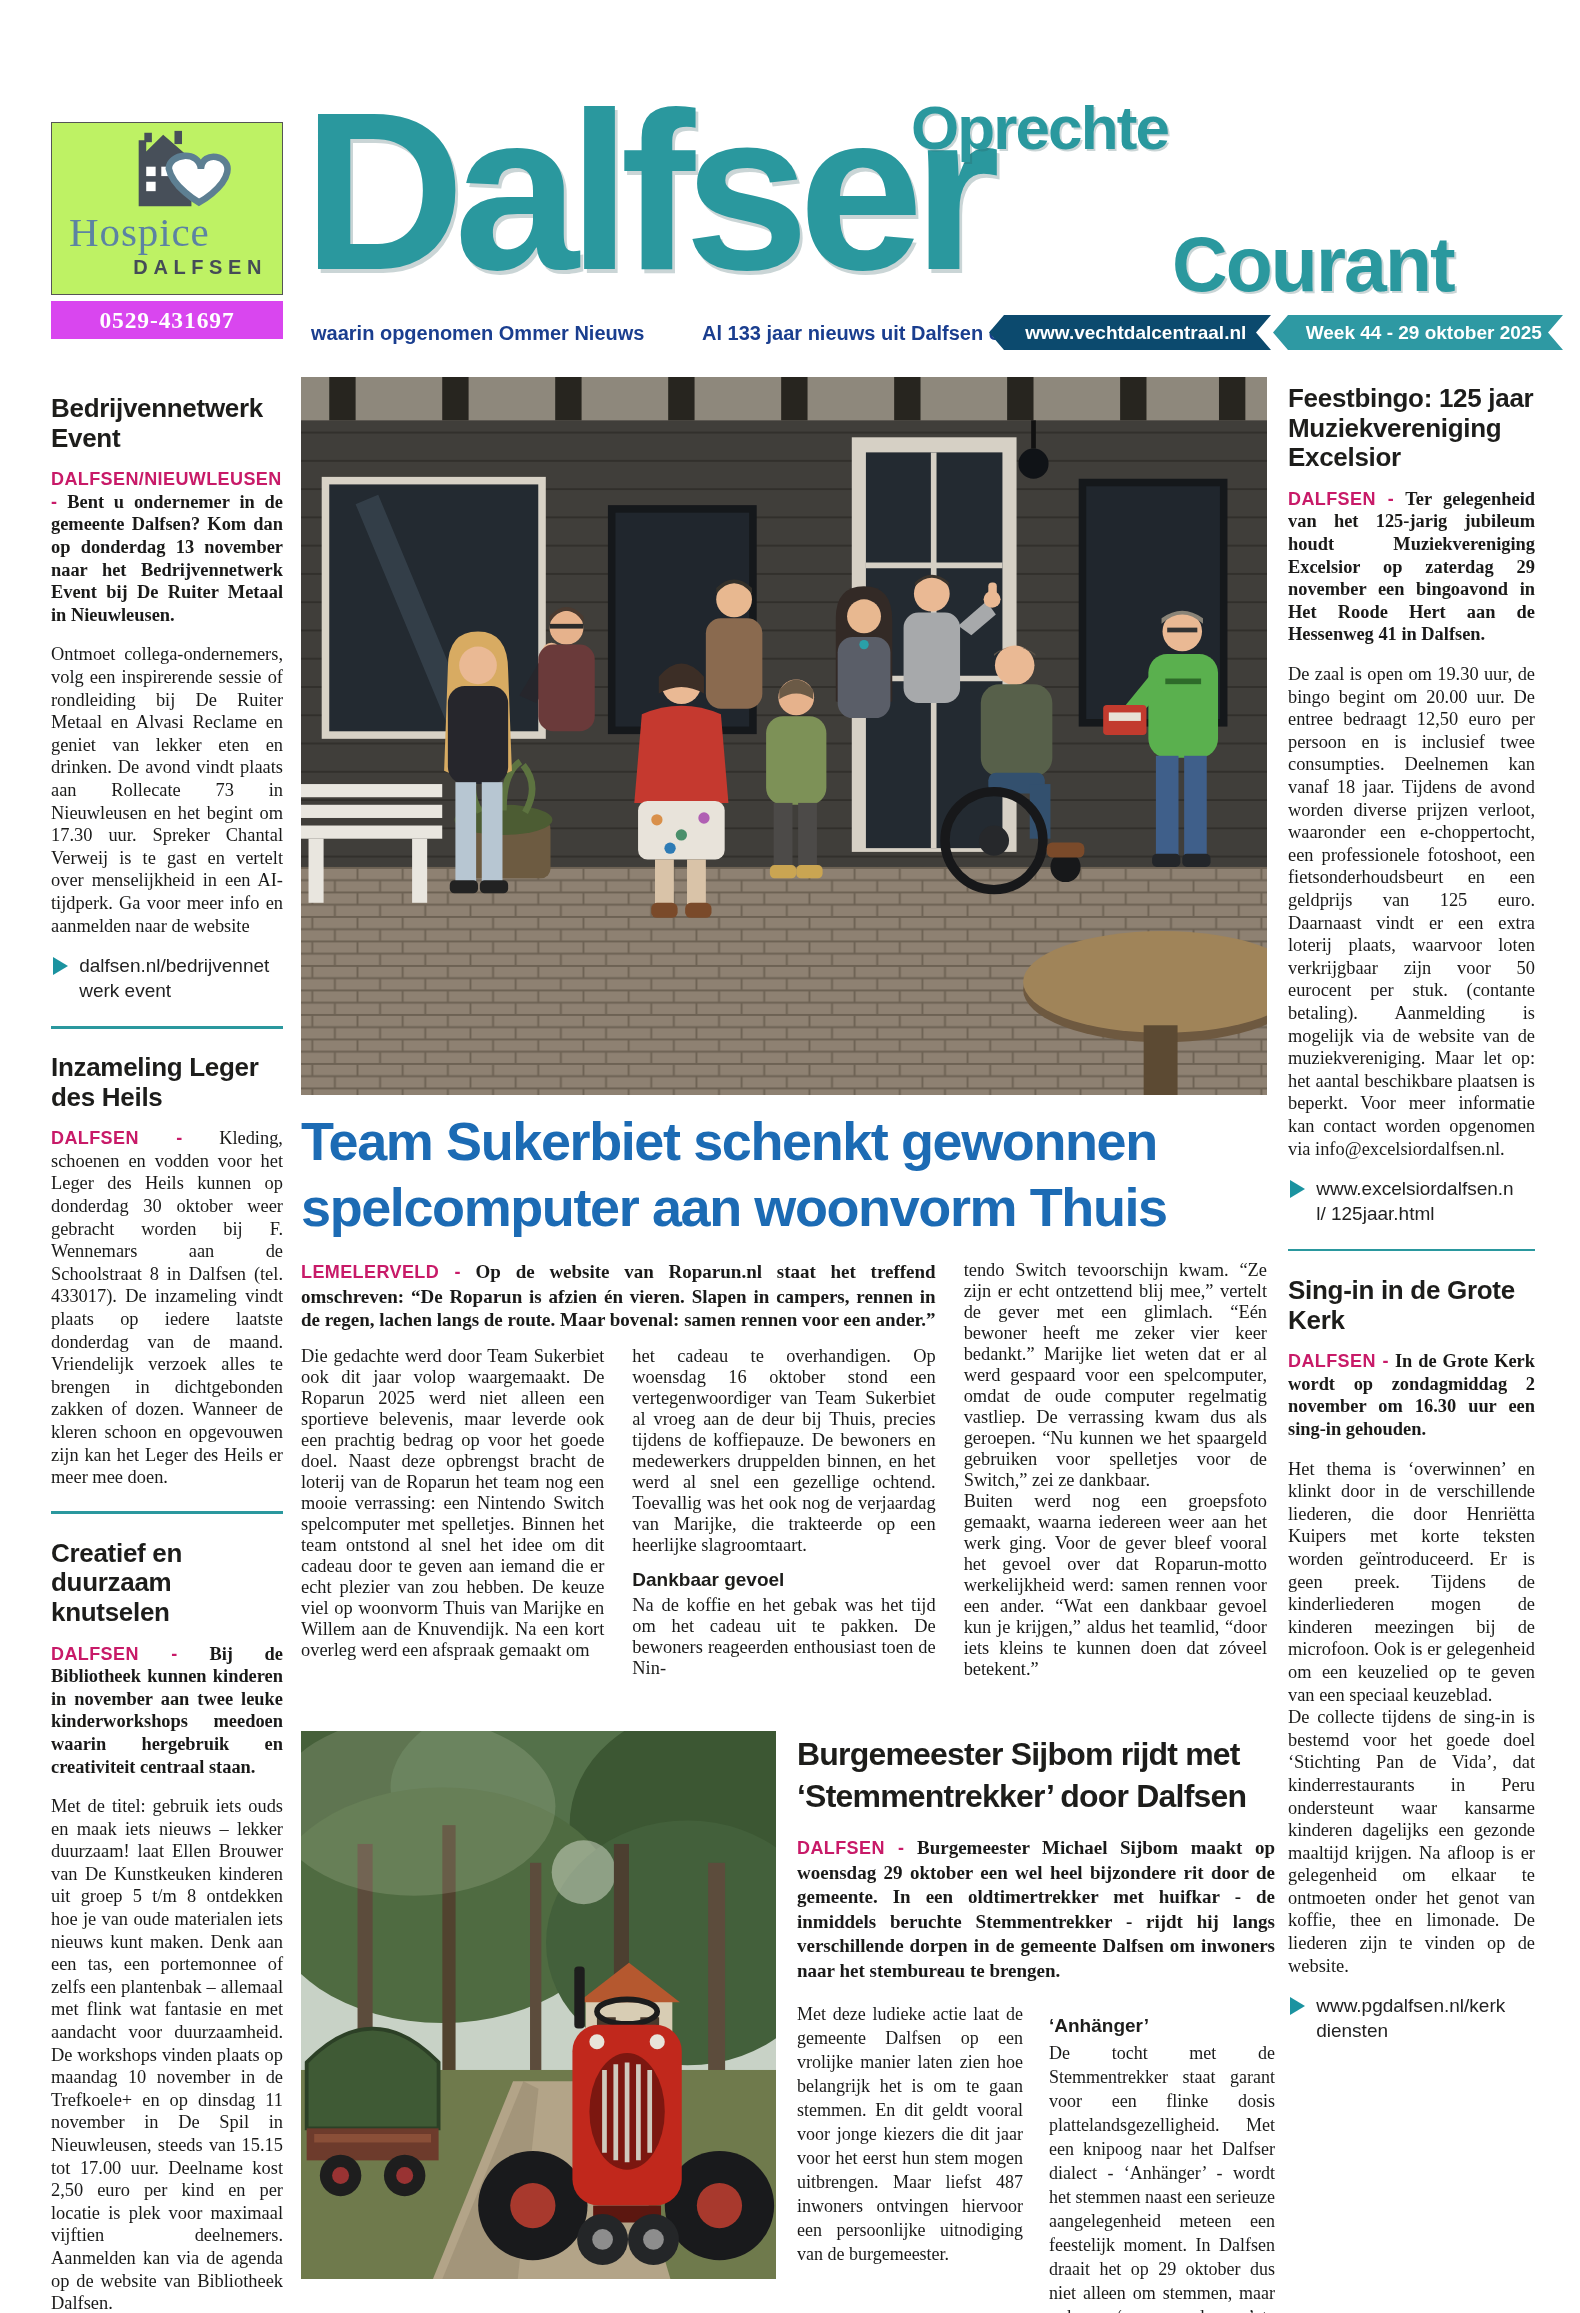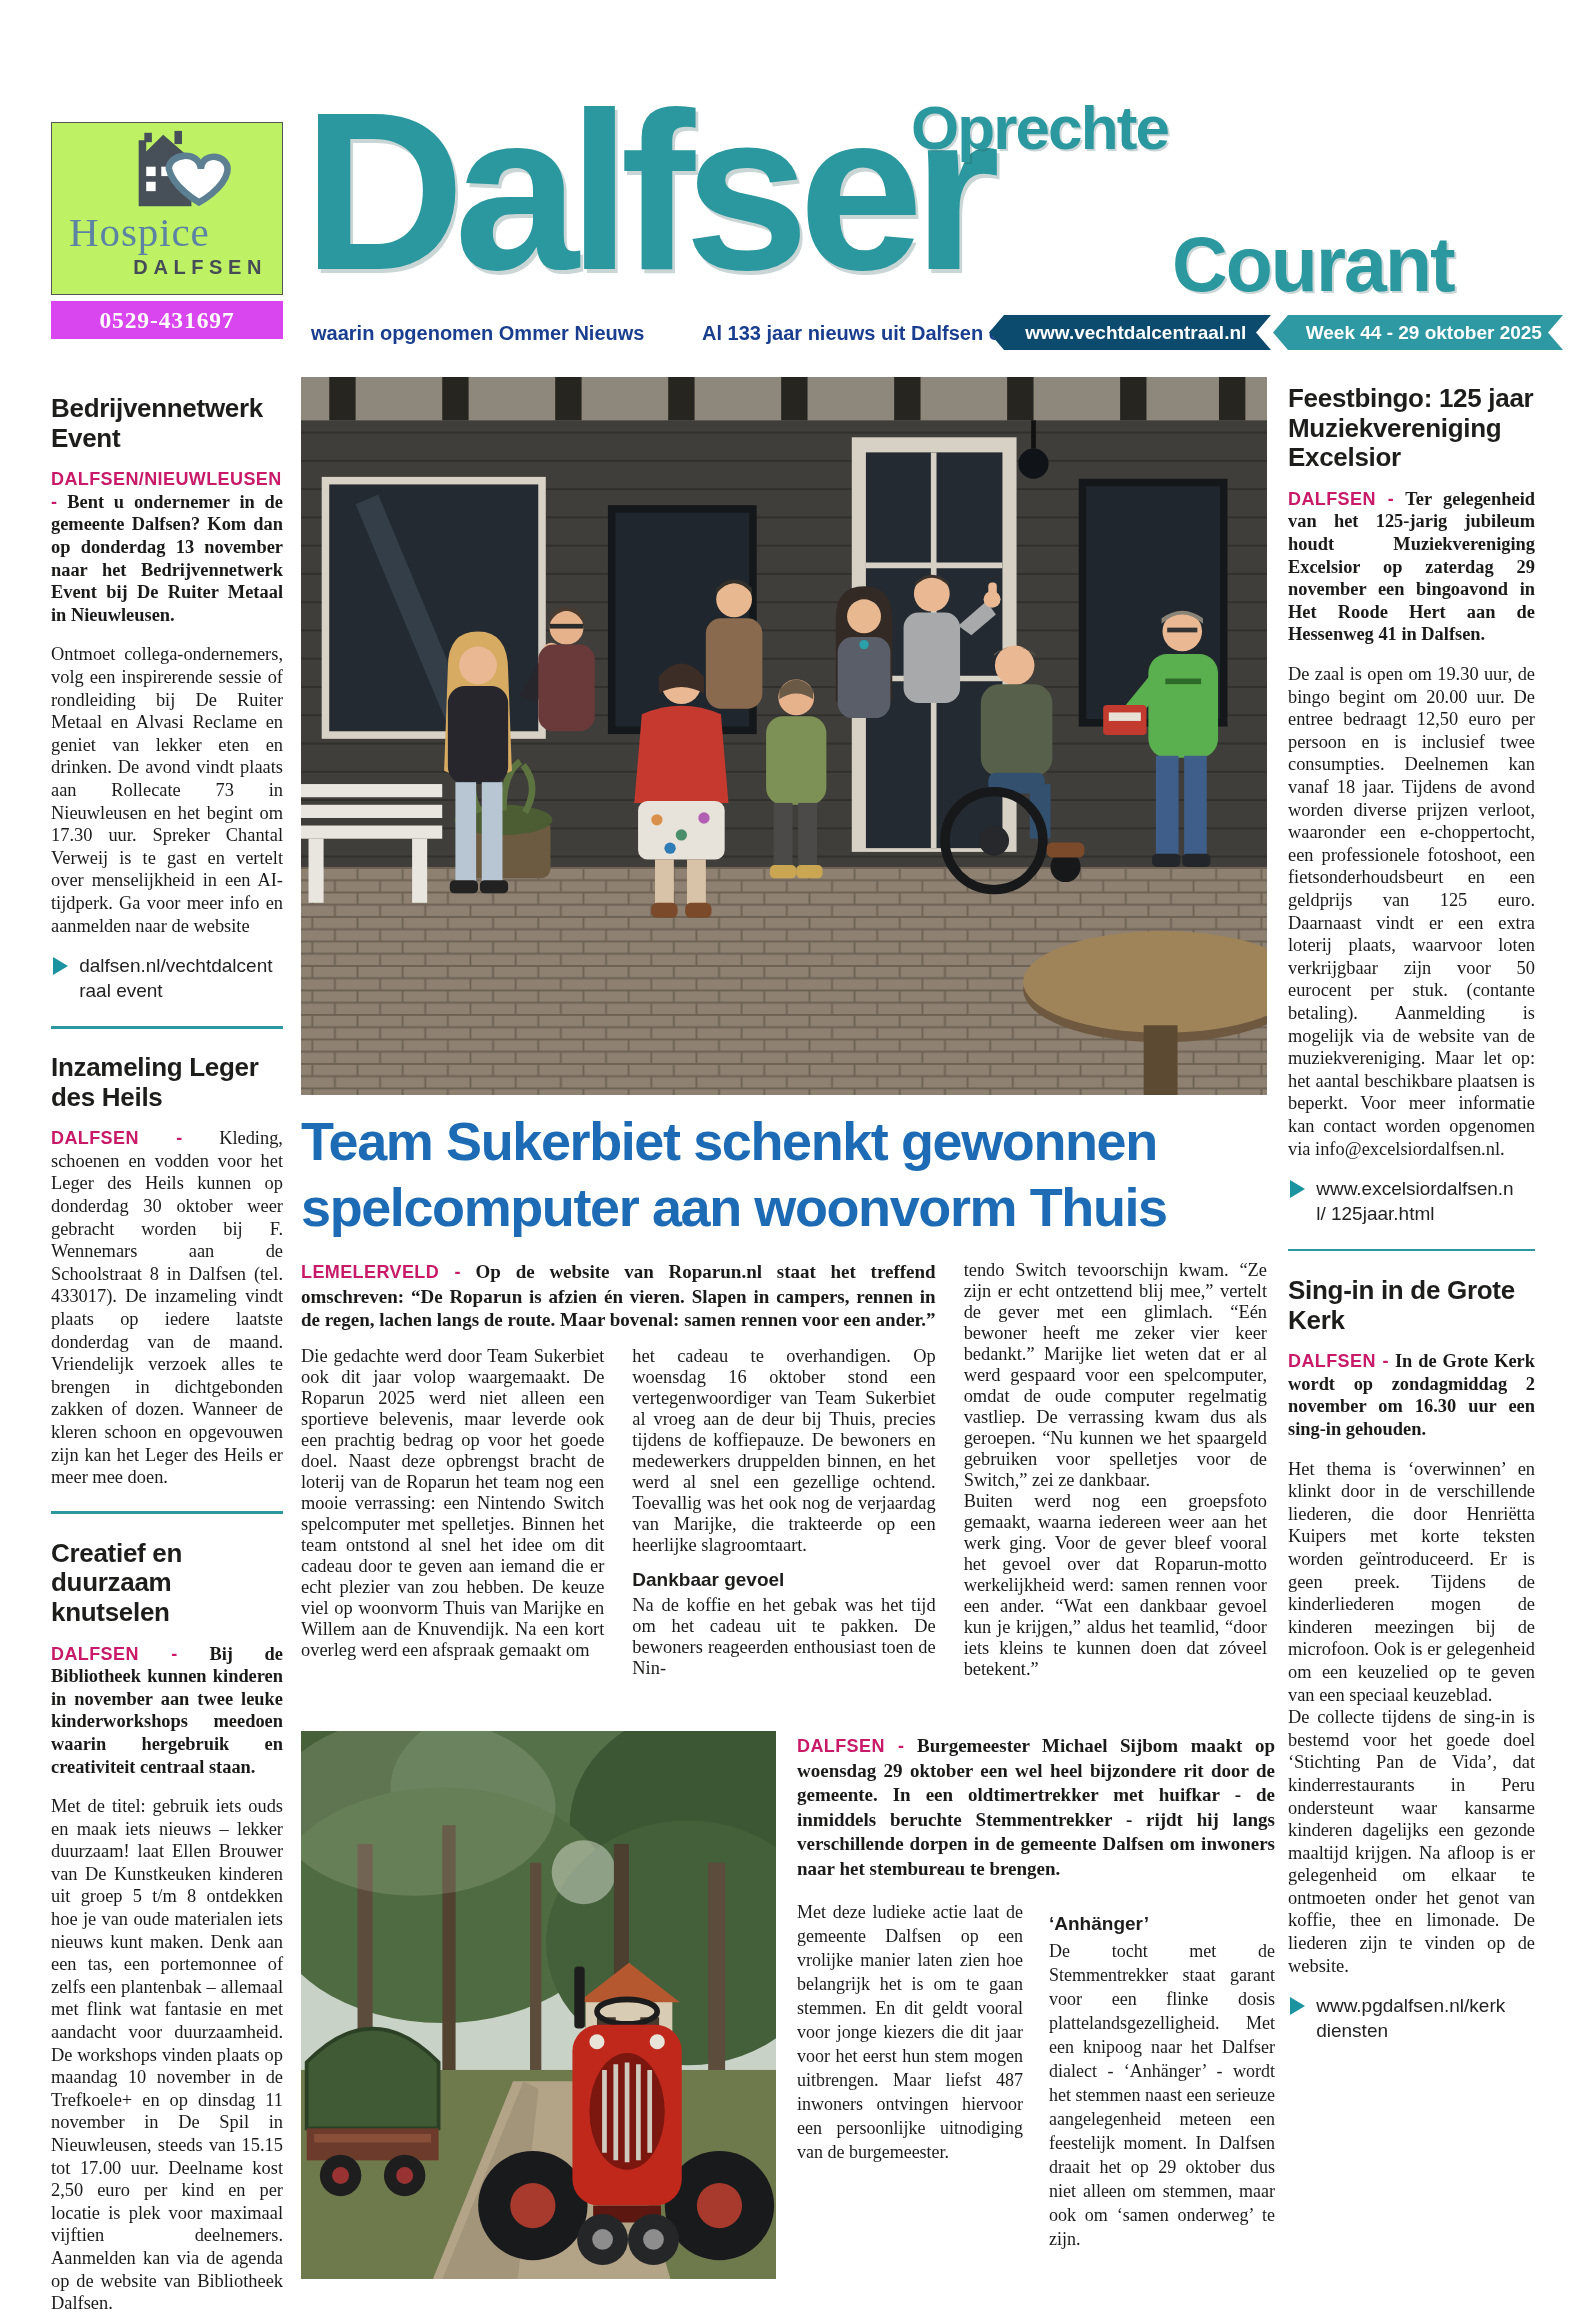--- a/index.html
+++ b/index.html
@@ -111,21 +111,21 @@
 
   <div class="side-col col-left">
 
     <div>
       <h3 class="side-head">Bedrijvennetwerk Event</h3>
       <p class="body lead"><span class="dateline">DALFSEN/NIEUWLEUSEN -</span>
         <span>Bent u ondernemer in de gemeente Dalfsen? Kom dan op donderdag 13 november naar het Bedrijvennetwerk Event bij De Ruiter Metaal in Nieuwleusen.</span></p>
       <p class="body">Ontmoet collega-ondernemers, volg een inspirerende sessie of rondleiding bij De Ruiter Metaal en Alvasi Reclame en geniet van lekker eten en drinken. De avond vindt plaats aan Rollecate 73 in Nieuwleusen en het begint om 17.30 uur. Spreker Chantal Verweij is te gast en vertelt over menselijkheid in een AI-tijdperk. Ga voor meer info en aanmelden naar de website</p>
       <div class="link-row">
         <span class="tri"></span>
-        <span class="link-text">dalfsen.nl/vechtdalcentraal event</span>
+        <span class="link-text">dalfsen.nl/bedrijvennetwerk event</span>
       </div>
     </div>
 
     <div class="divider"></div>
 
     <div>
       <h3 class="side-head">Inzameling Leger des Heils</h3>
       <p class="body"><span class="dateline">DALFSEN -</span>
         <span>Kleding, schoenen en vodden voor het Leger des Heils kunnen op donderdag 30 oktober weer gebracht worden bij F. Wennemars aan de Schoolstraat 8 in Dalfsen (tel. 433017). De inzameling vindt plaats op iedere laatste donderdag van de maand. Vriendelijk verzoek alles te brengen in dichtgebonden zakken of dozen. Wanneer de kleren schoon en opgevouwen zijn kan het Leger des Heils er meer mee doen.</span></p>
     </div>
@@ -344,20 +344,21 @@
       <rect x="78" y="196" width="72" height="18" fill="#5c1710"></rect>
       <circle cx="88" cy="232" r="27" fill="#242628"></circle>
         <circle cx="142" cy="232" r="27" fill="#242628"></circle>
       <circle cx="88" cy="232" r="11" fill="#8d8d8d"></circle>
         <circle cx="142" cy="232" r="11" fill="#8d8d8d"></circle>
     </g>
     <ellipse cx="120" cy="80" rx="150" ry="95" fill="#f4f0d8" opacity="0.15"></ellipse>
   </svg>
 
   <div class="art2">
+    <h2>Burgemeester Sijbom rijdt met ‘Stemmentrekker’ door Dalfsen</h2>
     <p class="intro2"><span class="dateline">DALFSEN -</span>
       <span>Burgemeester Michael Sijbom maakt op woensdag 29 oktober een wel heel bijzondere rit door de gemeente. In een oldtimertrekker met huifkar - de inmiddels beruchte Stemmentrekker - rijdt hij langs verschillende dorpen in de gemeente Dalfsen om inwoners naar het stembureau te brengen.</span></p>
     <div class="cols">
       <p>Met deze ludieke actie laat de gemeente Dalfsen op een vrolijke manier laten zien hoe belangrijk het is om te gaan stemmen. En dit geldt vooral voor jonge kiezers die dit jaar voor het eerst hun stem mogen uitbrengen. Maar liefst 487 inwoners ontvingen hiervoor een persoonlijke uitnodiging van de burgemeester.</p>
       <div>
         <div class="subhead">‘Anhänger’</div>
         <p>De tocht met de Stemmentrekker staat garant voor een flinke dosis plattelandsgezelligheid. Met een knipoog naar het Dalfser dialect - ‘Anhänger’ - wordt het stemmen naast een serieuze aangelegenheid meteen een feestelijk moment. In Dalfsen draait het op 29 oktober dus niet alleen om stemmen, maar ook om ‘samen onderweg’ te zijn.</p>
       </div>
     </div>
   </div>

